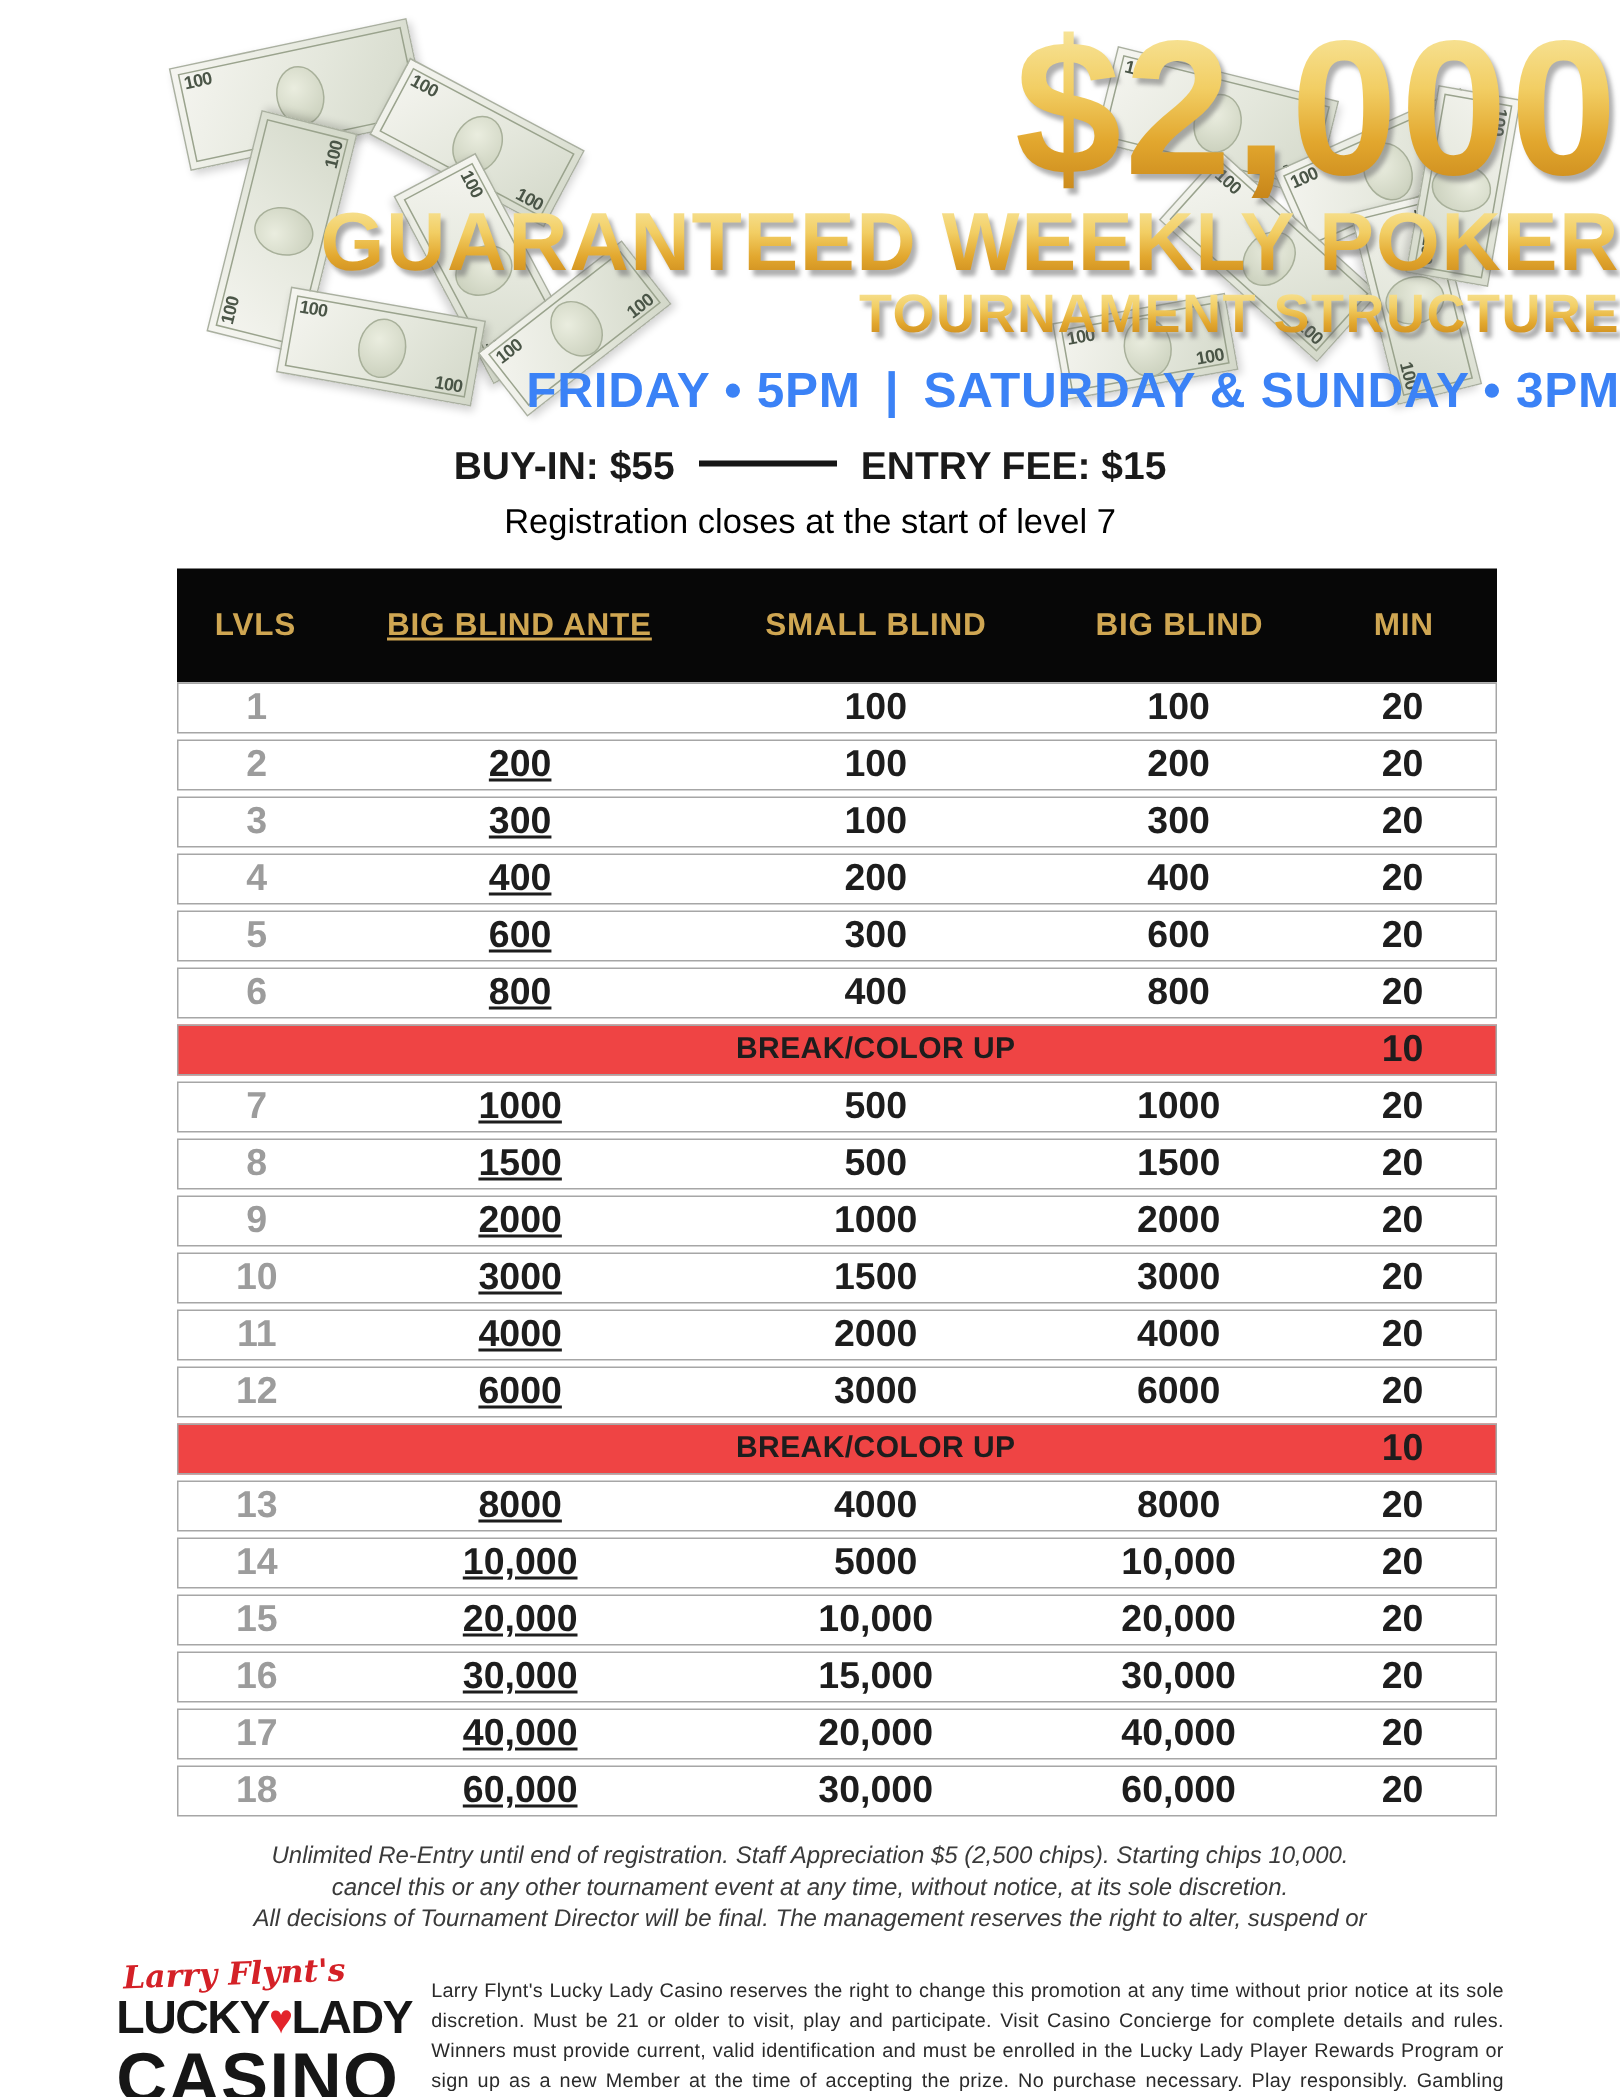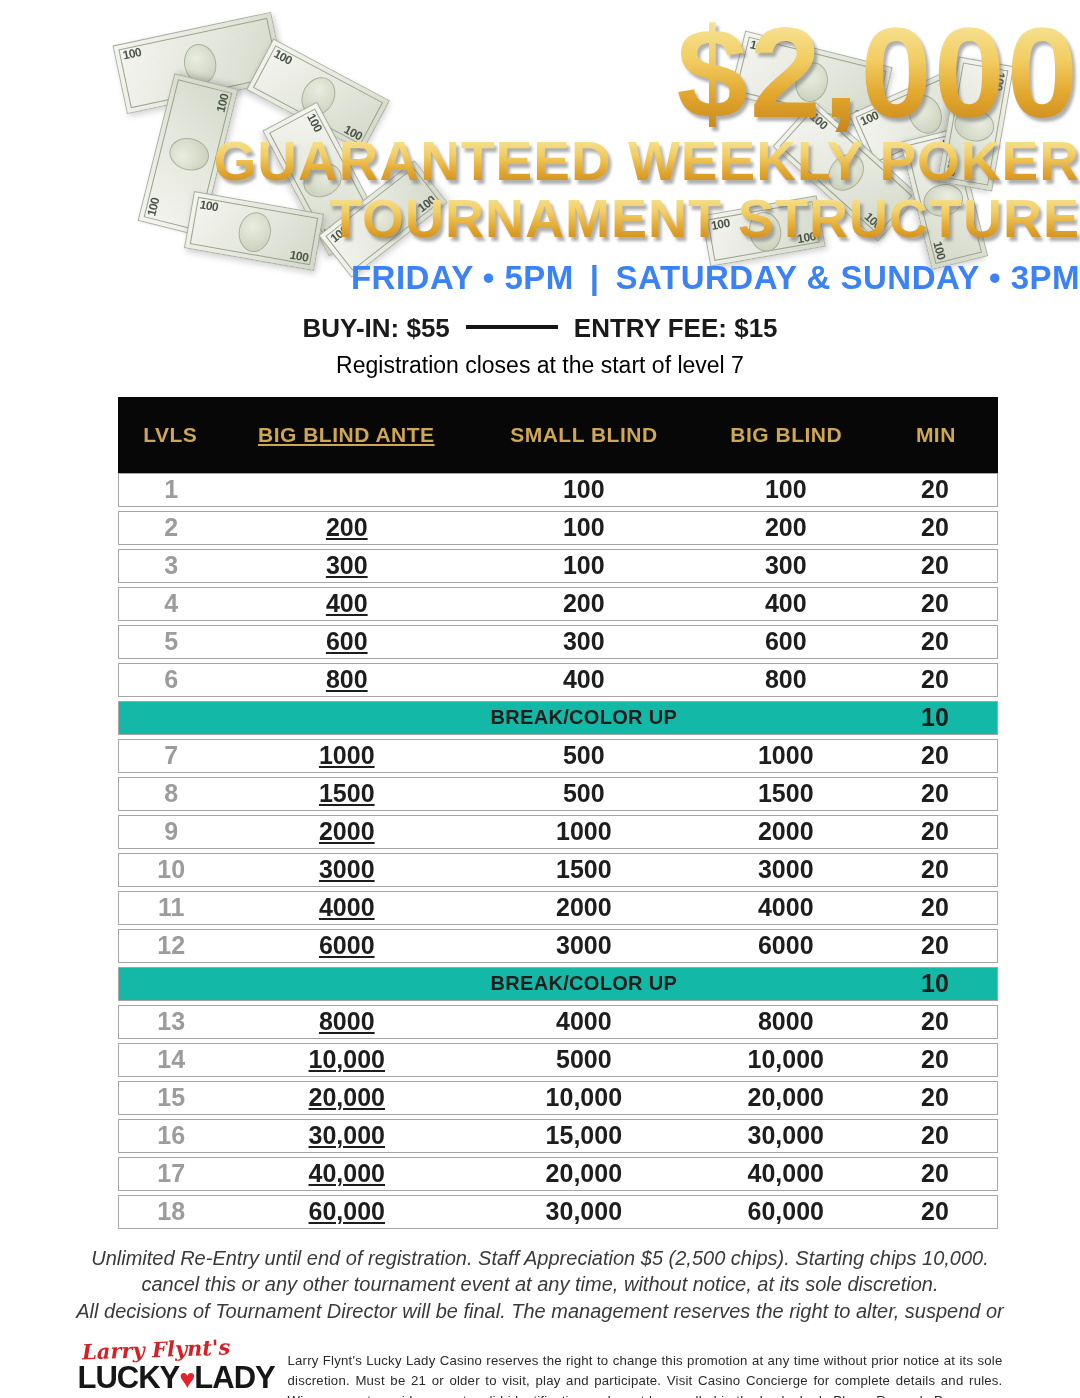--- a/index.html
+++ b/index.html
@@ -25,44 +25,44 @@
   .bn.brc{bottom:4px;right:7px;}
   .header{position:relative;z-index:1;text-align:right;padding-top:14px;}
   .gold{
     font-weight:bold;color:#d8a22f;
     background:linear-gradient(180deg,#f8e7a0 0%,#f2ce64 38%,#e2a72e 68%,#c8861a 100%);
     -webkit-background-clip:text;background-clip:text;-webkit-text-fill-color:transparent;
     filter:drop-shadow(3px 4px 1.5px rgba(110,110,110,.55));
   }
   .prize{font-size:128px;line-height:.92;letter-spacing:2px;}
   .hline1{font-size:55px;line-height:1.0;letter-spacing:1px;margin-top:2px;}
-  .hline2{font-size:54px;line-height:1.0;letter-spacing:1px;margin-top:2px;padding-left:35px;}
+  .hline2{font-size:36px;line-height:1.0;letter-spacing:1px;margin-top:2px;padding-left:35px;}
   
   .schedule{position:relative;z-index:1;text-align:right;margin-top:14px;font-size:33px;font-weight:bold;color:#3b82f6;letter-spacing:.5px;}
   .schedule .sep{margin:0 16px;font-weight:bold;}
   .buyin{text-align:center;margin-top:16px;font-size:26px;font-weight:bold;color:#1a1a1a;}
   .dash{display:inline-block;width:92px;height:4px;background:#151515;vertical-align:8px;margin:0 16px;}
   .regnote{text-align:center;margin-top:8px;font-size:23px;color:#000000;}
   
   .ttable{width:880px;margin:18px auto 0;padding-left:35px;}
   .thead{display:flex;align-items:center;height:76px;background:#070707;}
   .thead .cell{font-weight:bold;font-size:21px;color:#cfa652;letter-spacing:.5px;text-align:center;}
   .tbody .trow{display:flex;align-items:center;height:32px;border:1px solid #a6a6a6;margin-top:4px;background:#ffffff;}
   .tbody .trow:first-child{margin-top:0;}
   .trow .cell{font-weight:bold;font-size:25px;color:#1d1d1d;text-align:center;}
   .cell.c-lvl{width:12%;}
   .cell.c-ante{width:28%;text-decoration:underline;}
   .cell.c-sb{width:26%;}
   .cell.c-bb{width:20%;}
   .cell.c-min{width:14%;}
   .trow .lvl{color:#9c9c9c;}
-  .trow.breakrow{background:#14b8a6;justify-content:center;}
+  .trow.breakrow{background:#ef4444;justify-content:center;}
   .trow.breakrow .breaklabel{font-size:20px;letter-spacing:.3px;}
   
-  .disclaimer{margin-top:16px;text-align:center;font-style:italic;font-size:20px;line-height:1.33;color:#3a3a3a;}
+  .disclaimer{margin-top:16px;text-align:center;font-style:italic;font-size:16px;line-height:1.33;color:#3a3a3a;}
   
   .footer{width:925px;margin:14px auto 0;display:flex;align-items:flex-start;}
   .logo{width:192px;flex:0 0 auto;line-height:1;}
   .logo-script{font-family:"DejaVu Serif","Liberation Serif",serif;font-style:italic;font-weight:bold;font-size:21px;color:#d42127;transform:rotate(-2deg);display:inline-block;margin-left:4px;}
   .logo-ll{font-size:31px;font-weight:bold;letter-spacing:-1px;color:#161616;margin-top:2px;}
   .logo-ll .heart{color:#e3242b;font-size:27px;}
   .logo-casino{font-size:47px;font-weight:bold;letter-spacing:1px;color:#161616;margin-top:1px;}
   .legal{flex:1;margin-left:18px;font-size:13.2px;line-height:1.52;color:#2a2a2a;text-align:justify;letter-spacing:.2px;padding-top:12px;}
 </style>
 </head>

